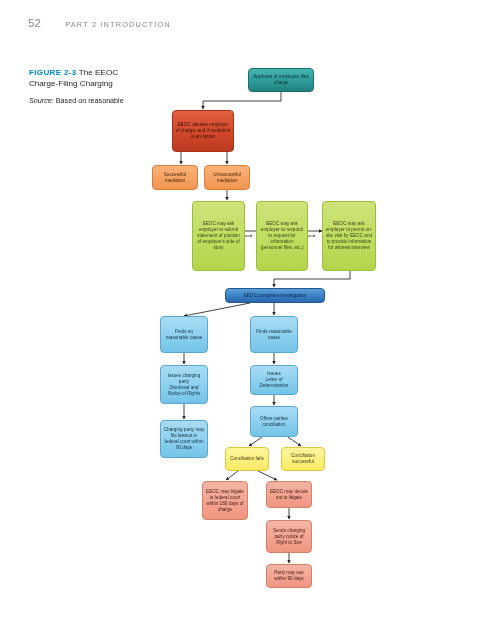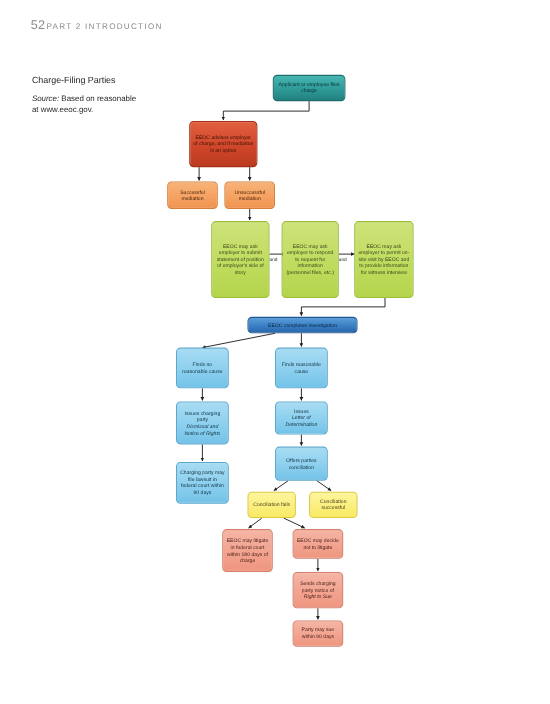--- a/index.html
+++ b/index.html
@@ -16,21 +16,21 @@
     color: #231f20;
   }
 
   
   #page-header {
     position: absolute;
     left: 28px;
     top: 17px;
     display: flex;
     align-items: baseline;
-    gap: 1px;
+    gap: 24px;
     white-space: nowrap;
   }
   #page-header .folio {
     font-size: 11.5px;
     color: #8a8a8a;
     letter-spacing: .2px;
   }
   #page-header .running-head {
     font-size: 7.4px;
     color: #8a8a8a;
@@ -157,24 +157,27 @@
 </style>
 </head>
 <body>
 
 <div id="page-header">
   <span class="folio">52</span>
   <span class="running-head">PART 2  INTRODUCTION</span>
 </div>
 
 <div id="caption">
-  <div class="cap-line2">Charge-Filing Parties</div>
+  <div class="cap-line1">
+    <span class="fig-num">FIGURE 2-3</span>
+    <span class="fig-title">The EEOC</span>
+  </div>
+  <div class="cap-line2">Charge-Filing Charging</div>
   <div class="cap-source">
     <span class="src-lead">Source:</span><span> Based on reasonable</span>
-    <div>at www.eeoc.gov.</div>
   </div>
 </div>
 
 <div id="flow">
 
   <svg id="connectors" viewBox="0 0 500 640">
     <defs>
       <marker id="ah" markerWidth="5" markerHeight="5" refX="3.6" refY="2" orient="auto">
         <path d="M0,0 L4,2 L0,4 z" fill="#231f20"></path>
       </marker>

